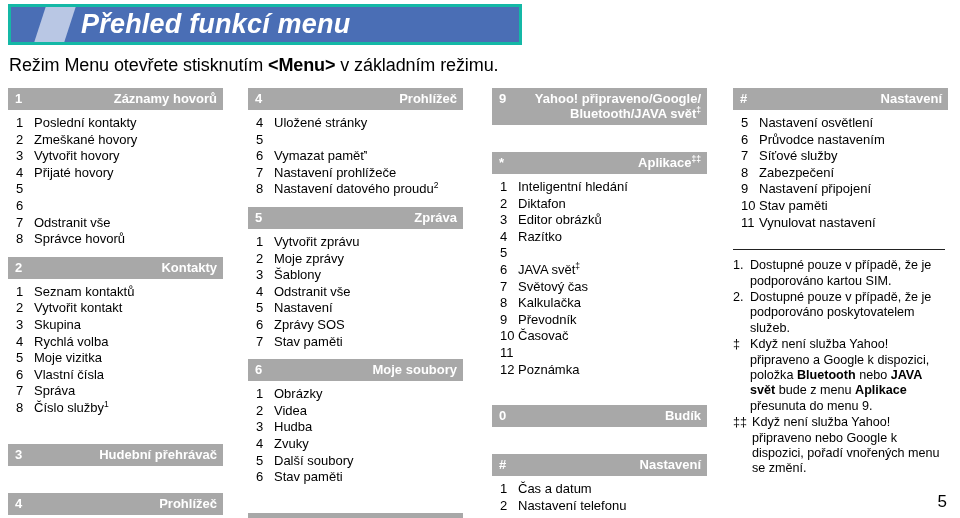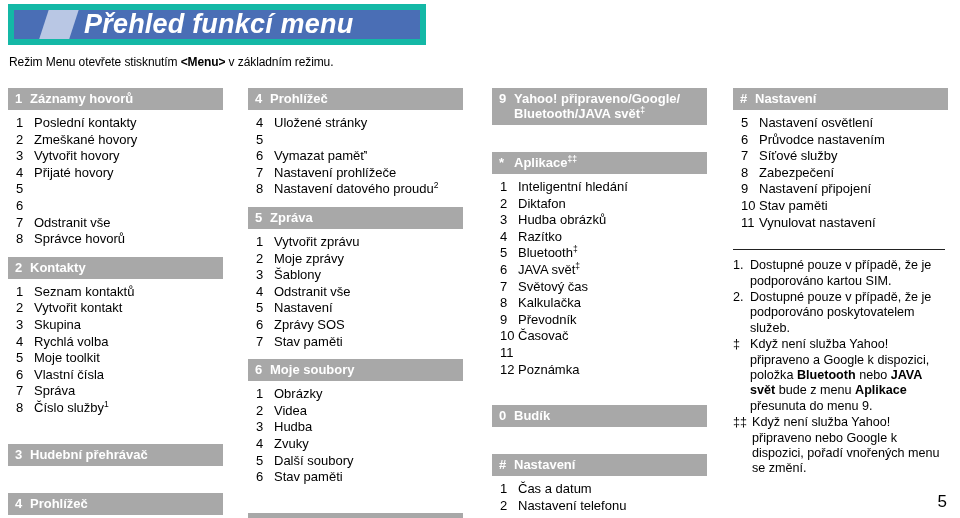--- a/index.html
+++ b/index.html
@@ -14,24 +14,24 @@
     color: #000000;
     overflow: hidden;
     position: relative;
   }
 
   
   .banner {
     position: absolute;
     left: 8px;
     top: 4px;
-    width: 418px;
+    width: 514px;
     height: 41px;
     background: #4a6eb5;
-    border: 6px solid #14b8a6;
+    border: 3px solid #14b8a6;
     box-sizing: border-box;
     overflow: hidden;
   }
   .banner-slash {
     position: absolute;
     left: 28px;
     top: 0;
     width: 30px;
     height: 41px;
     background: #b9c7e4;
@@ -47,21 +47,21 @@
     font-weight: bold;
     color: #ffffff;
     letter-spacing: 0.2px;
     white-space: nowrap;
   }
 
   .subtitle {
     position: absolute;
     left: 9px;
     top: 55px;
-    font-size: 12px;
+    font-size: 18px;
     white-space: nowrap;
     letter-spacing: -0.1px;
   }
   .subtitle b { font-weight: bold; }
 
   
   .cols {
     position: absolute;
     top: 88px;
     left: 0;
@@ -91,20 +91,21 @@
     display: flex;
     align-items: flex-start;
   }
   .sec-bar .num {
     display: inline-block;
     min-width: 15px;
     flex: 0 0 auto;
   }
   .sec-bar .label {
     flex: 1 1 auto;
+    text-align: right;
   }
   .sec-gap-small { height: 9px; }
   .sec-gap-empty { height: 27px; }
 
   
   ul.items {
     list-style: none;
     margin: 0;
     padding: 5px 0 0 0;
   }
@@ -226,21 +227,21 @@
         <li>
           <span class="num">3</span>
           <span class="label">Skupina</span>
         </li>
         <li>
           <span class="num">4</span>
           <span class="label">Rychlá volba</span>
         </li>
         <li>
           <span class="num">5</span>
-          <span class="label">Moje toolkit</span>
+          <span class="label">Moje vizitka</span>
         </li>
         <li>
           <span class="num">6</span>
           <span class="label">Vlastní čísla</span>
         </li>
         <li>
           <span class="num">7</span>
           <span class="label">Správa</span>
         </li>
         <li>
@@ -372,29 +373,28 @@
         <li>
           <span class="num">1</span>
           <span class="label">Inteligentní hledání</span>
         </li>
         <li>
           <span class="num">2</span>
           <span class="label">Diktafon</span>
         </li>
         <li>
           <span class="num">3</span>
-          <span class="label">Hudba obrázků</span>
+          <span class="label">Editor obrázků</span>
         </li>
         <li>
           <span class="num">4</span>
           <span class="label">Razítko</span>
         </li>
         <li>
           <span class="num">5</span>
-          <span class="label">Bluetooth<sup>‡</sup></span>
         </li>
         <li>
           <span class="num">6</span>
           <span class="label">JAVA svět<sup>‡</sup></span>
         </li>
         <li>
           <span class="num">7</span>
           <span class="label">Světový čas</span>
         </li>
         <li>

